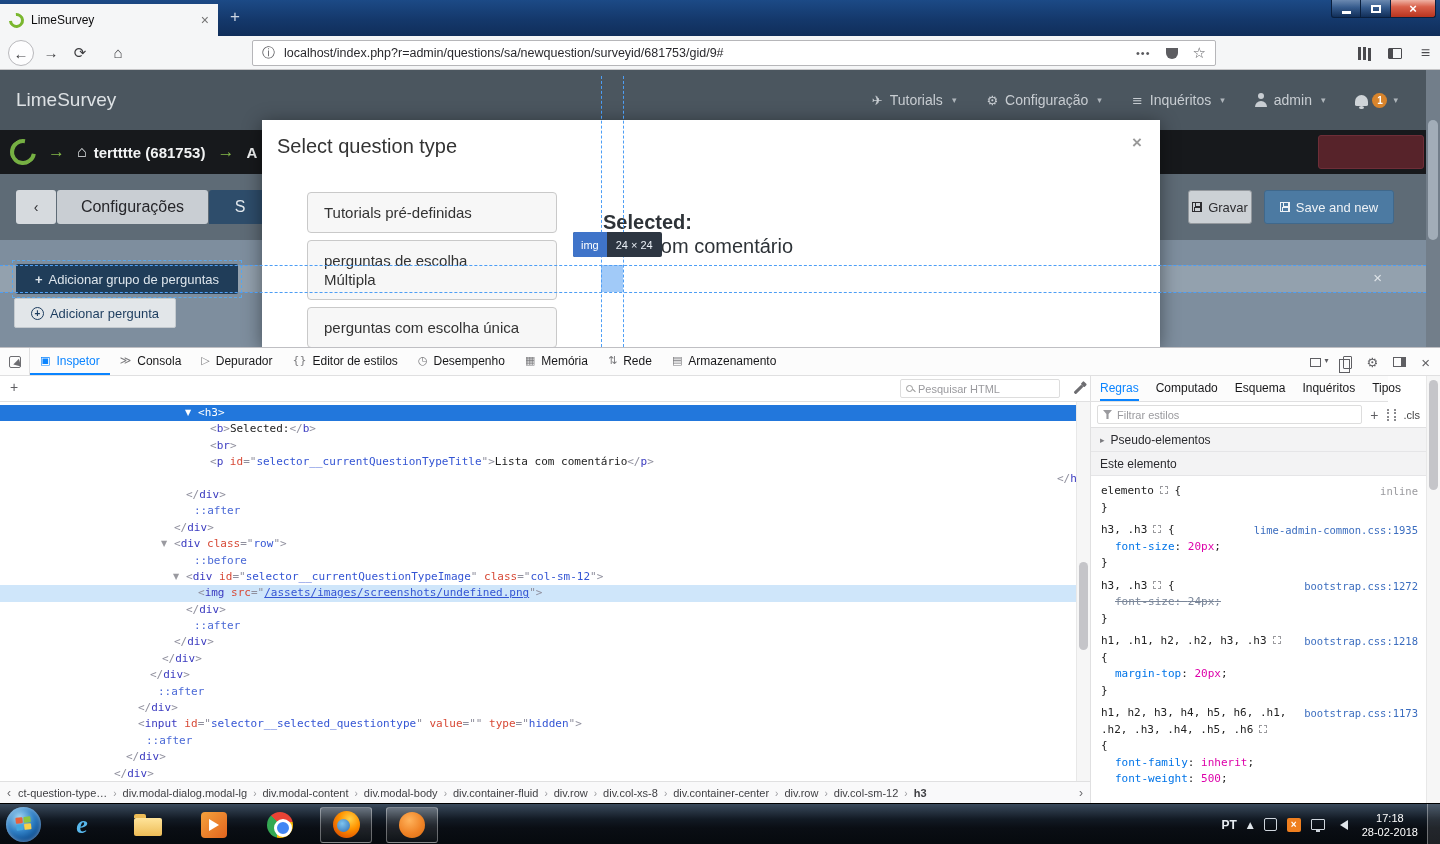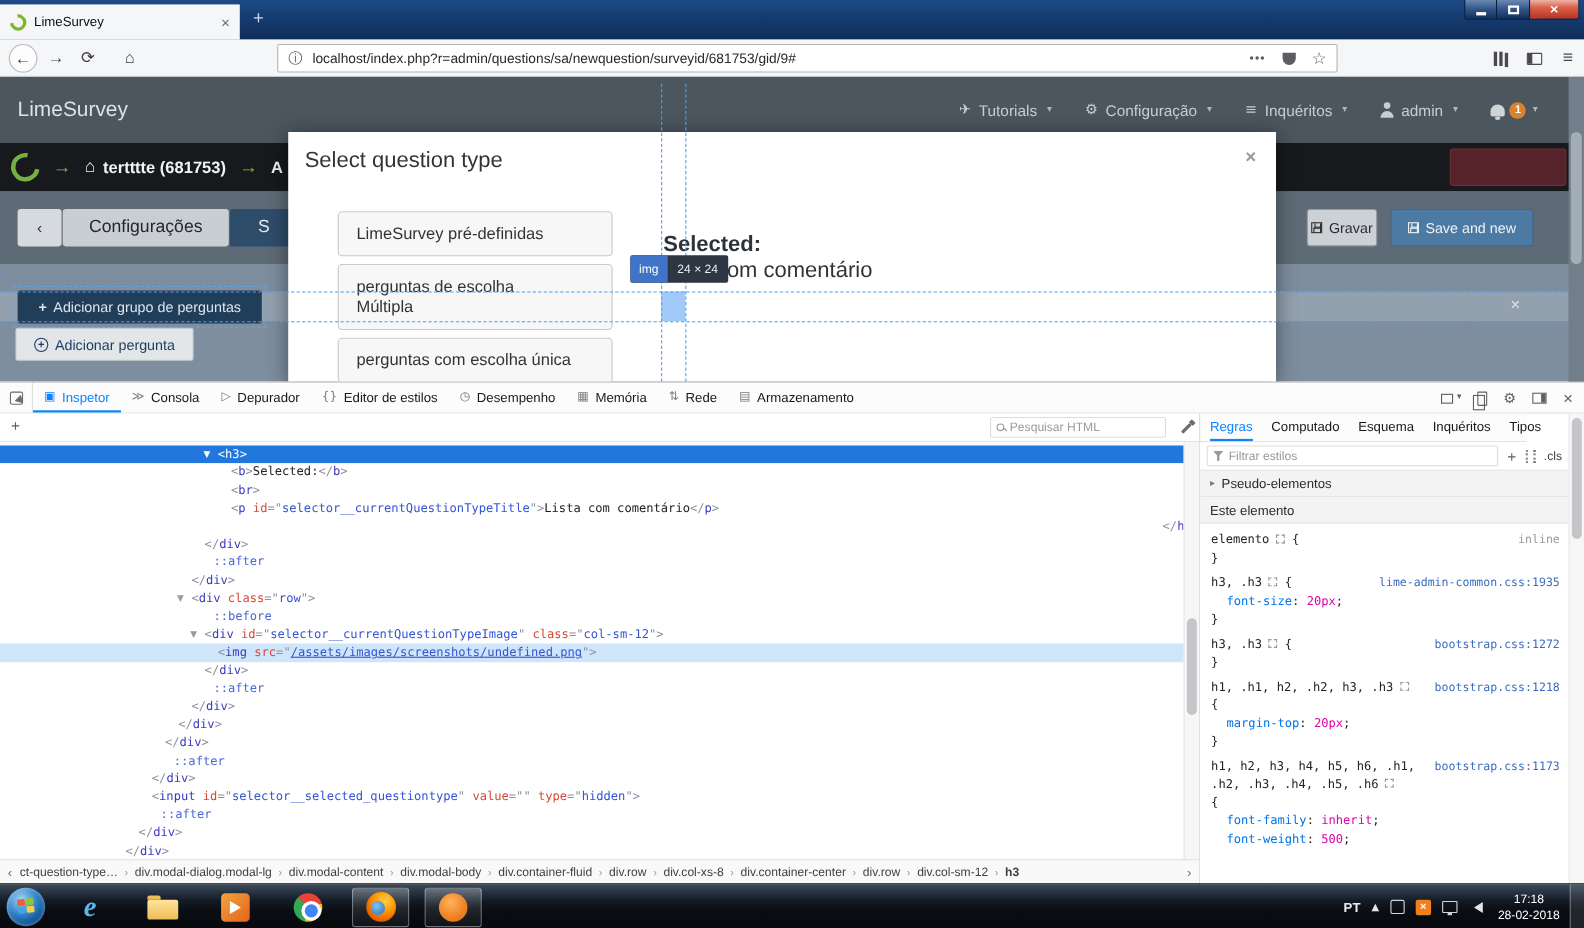--- a/index.html
+++ b/index.html
@@ -335,21 +335,21 @@
         <span>Adicionar pergunta</span>
       </div>
     <div class="page-scroll">
         <div class="page-thumb"></div>
       </div>
 
     <div class="modal">
       <div class="m-title">Select question type</div>
       <div class="m-close">×</div>
       <div class="m-btns" id="modal-btns">
-          <button class="m-btn">LimeSurvey pré-definidas</button>
+          <button class="m-btn">Tutorials pré-definidas</button>
           <button class="m-btn">perguntas de escolha
 Múltipla</button>
           <button class="m-btn">perguntas com escolha única</button>
         </div>
       <div class="m-sel">
         <span class="sel-label">Selected:</span><br>
         <span class="sel-value">Lista com comentário</span>
       </div>
     </div>
 
@@ -489,20 +489,21 @@
               <span class="rloc link">lime-admin-common.css:1935</span>
             </div>
             <div class="rdecl"><span class="rprop">font-size</span><span class="rpun">: </span><span class="rval">20px</span><span class="rpun">;</span></div>
             <div class="rline">}</div>
           </div>
           <div class="rule">
             <div class="rline">
               <span><span class="rsel">h3, .h3</span><span class="picker"></span><span class="rbr"> {</span></span>
               <span class="rloc link">bootstrap.css:1272</span>
             </div>
+            <div class="rdecl struck"><span class="rprop">font-size</span><span class="rpun">: </span><span class="rval">24px</span><span class="rpun">;</span></div>
             <div class="rline">}</div>
           </div>
           <div class="rule">
             <div class="rline">
               <span><span class="rsel">h1, .h1, h2, .h2, h3, .h3</span><span class="picker"></span></span>
               <span class="rloc link">bootstrap.css:1218</span>
             </div>
             <div class="rline">{</div>
             <div class="rdecl"><span class="rprop">margin-top</span><span class="rpun">: </span><span class="rval">20px</span><span class="rpun">;</span></div>
             <div class="rline">}</div>

